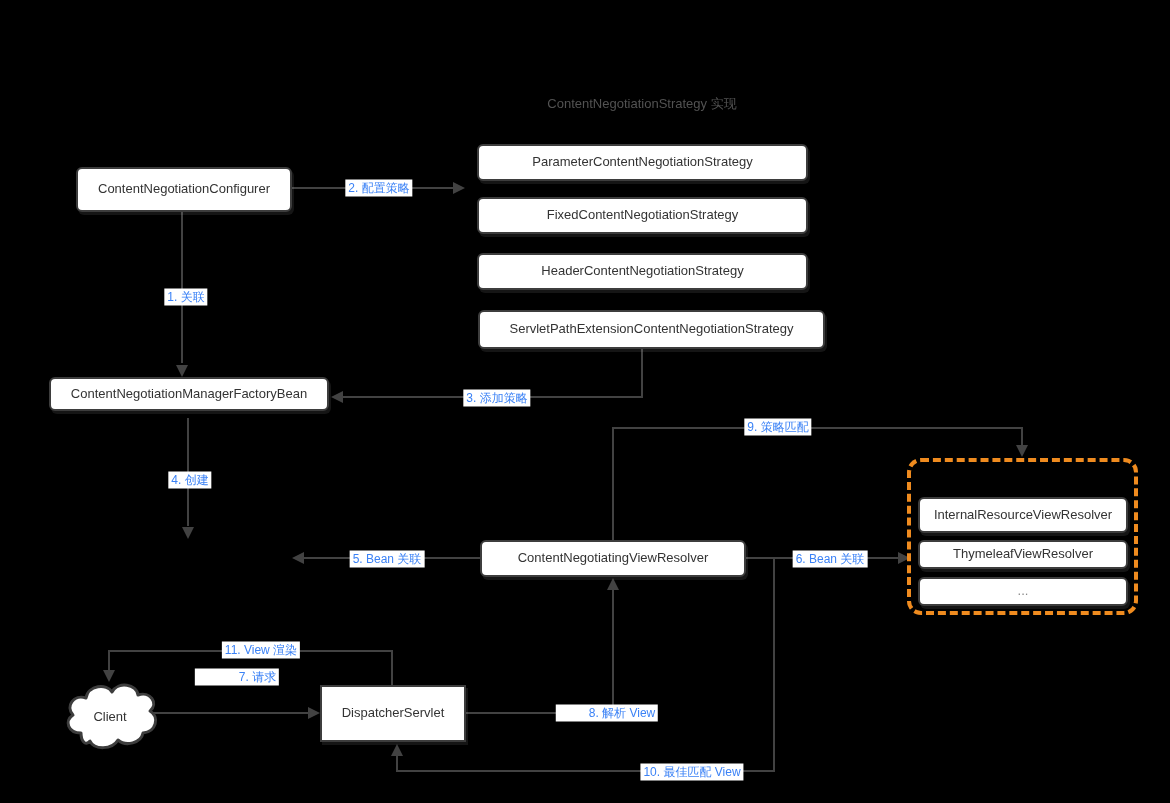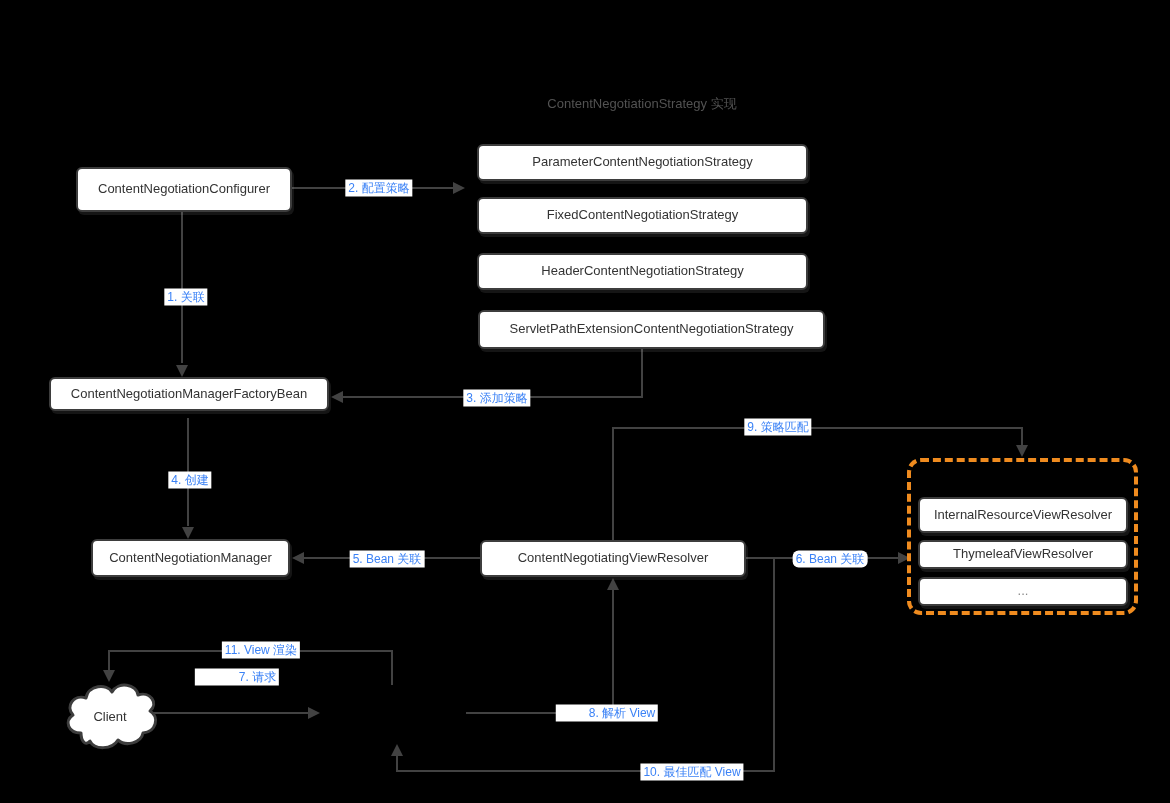--- a/index.html
+++ b/index.html
@@ -83,24 +83,24 @@
 
   <div class="gtitle" style="left:642px;top:72px;">ContentNegotiationStrategy 实现</div>
 
   <div class="node rounded" style="left:477px;top:144px;width:331px;height:37px;">ParameterContentNegotiationStrategy</div>
   <div class="node rounded" style="left:477px;top:197px;width:331px;height:37px;">FixedContentNegotiationStrategy</div>
   <div class="node rounded" style="left:477px;top:253px;width:331px;height:37px;">HeaderContentNegotiationStrategy</div>
   <div class="node rounded" style="left:478px;top:310px;width:347px;height:39px;">ServletPathExtensionContentNegotiationStrategy</div>
 
   <div class="node rounded" style="left:76px;top:167px;width:216px;height:45px;">ContentNegotiationConfigurer</div>
   <div class="node rounded" style="left:49px;top:377px;width:280px;height:34px;">ContentNegotiationManagerFactoryBean</div>
-  <div class="node rounded" style="left:91px;top:539px;width:199px;height:38px;">ContentNegotiationManager</div>
 
   <div class="node rounded" style="left:480px;top:540px;width:266px;height:37px;">ContentNegotiatingViewResolver</div>
 
+  <div class="node" style="left:320px;top:685px;width:146px;height:57px;">DispatcherServlet</div>
 
   <div class="group-dashed" style="left:907px;top:458px;width:231px;height:157px;"></div>
   <div class="gtitle" style="left:1022px;top:482px;">ViewResolver Bean 列表</div>
   <div class="node rounded" style="left:918px;top:497px;width:210px;height:36px;">InternalResourceViewResolver</div>
   <div class="node rounded" style="left:918px;top:540px;width:210px;height:29px;">ThymeleafViewResolver</div>
   <div class="node rounded muted" style="left:918px;top:577px;width:210px;height:29px;">...</div>
 
   <div class="cloud-wrap">
     <svg width="100" height="80" viewBox="0 0 100 80">
       <path d="M 21 57
@@ -133,21 +133,21 @@
   <div class="line" style="left:187px;top:418px;width:2px;height:108px;"></div>
   <div class="arrow down" style="left:182px;top:527px;"></div>
   <div class="chip" style="left:190px;top:480px;">4. 创建</div>
 
   <div class="line" style="left:304px;top:557px;width:176px;height:2px;"></div>
   <div class="arrow left" style="left:292px;top:552px;"></div>
   <div class="chip" style="left:387px;top:559px;">5. Bean 关联</div>
 
   <div class="line" style="left:746px;top:557px;width:152px;height:2px;"></div>
   <div class="arrow right" style="left:898px;top:552px;"></div>
-  <div class="chip" style="left:830px;top:559px;border-radius:6px;">6. Bean 关联</div>
+  <div class="chip" style="left:830px;top:559px;">6. Bean 关联</div>
 
   <div class="line" style="left:150px;top:712px;width:158px;height:2px;"></div>
   <div class="arrow right" style="left:308px;top:707px;"></div>
   <div class="chip" style="left:237px;top:677px;padding-left:44px;">7. 请求</div>
 
   <div class="line" style="left:466px;top:712px;width:148px;height:2px;"></div>
   <div class="line" style="left:612px;top:589px;width:2px;height:125px;"></div>
   <div class="arrow up" style="left:607px;top:578px;"></div>
   <div class="chip" style="left:607px;top:713px;padding-left:33px;">8. 解析 View</div>
 

